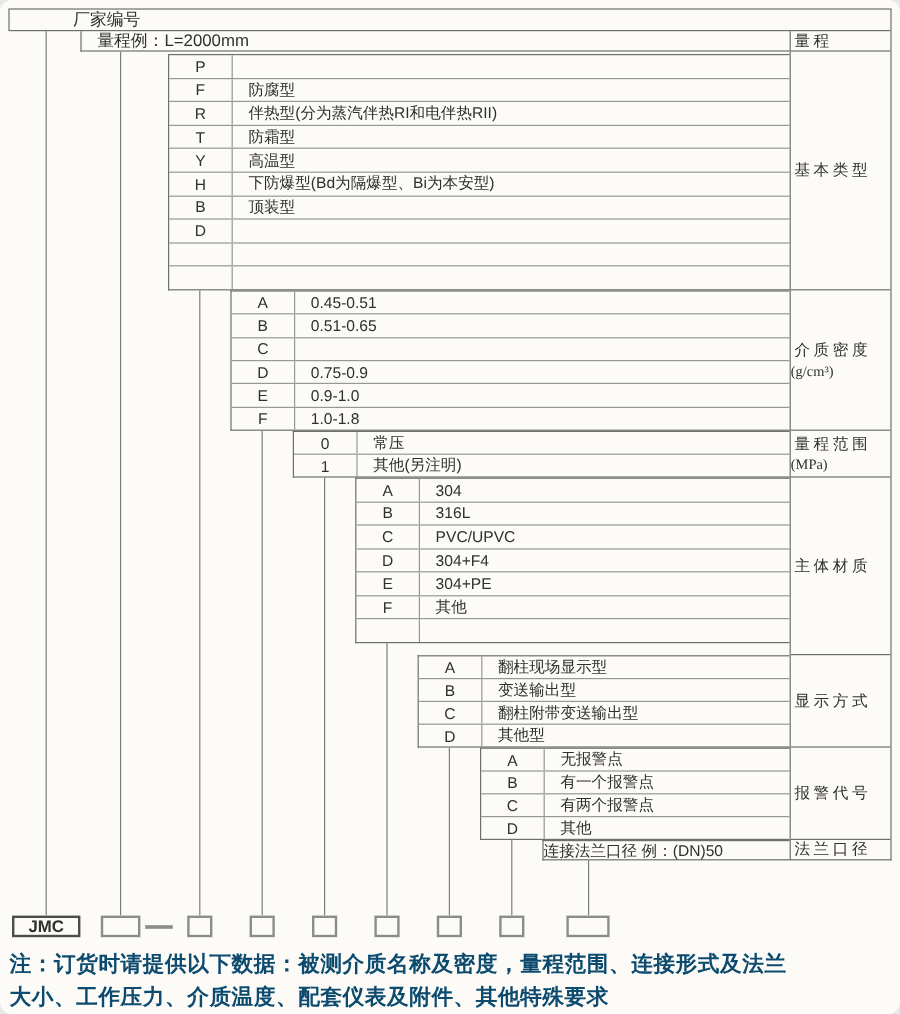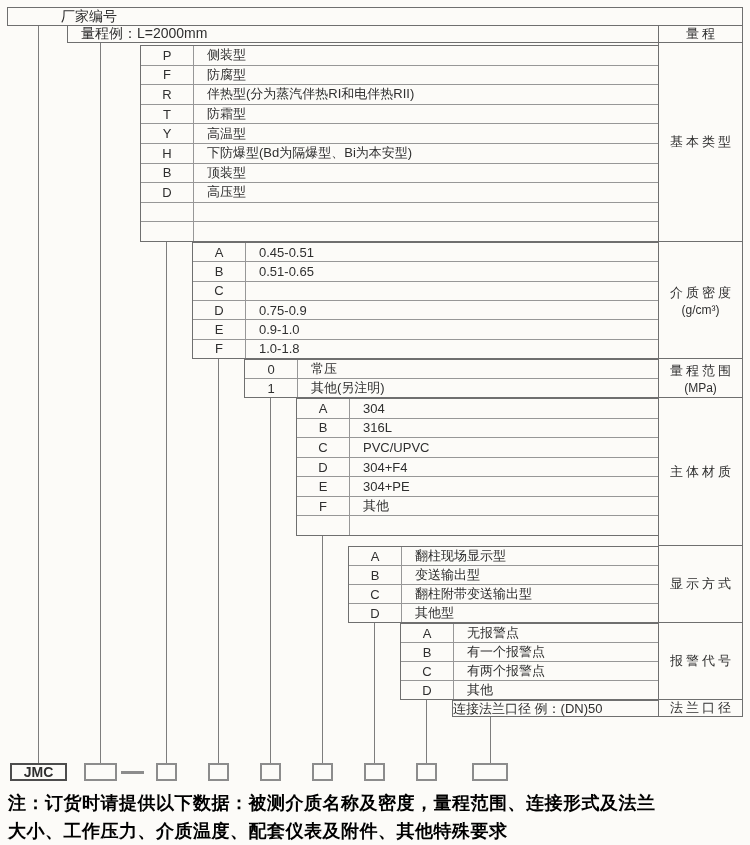--- a/index.html
+++ b/index.html
@@ -1,40 +1,40 @@
 <!DOCTYPE html>
 <html><head>
 <meta charset="utf-8">
 <style>
   html,body { margin:0; padding:0; background:#e8e8e8; }
   .stage {
     position:relative; width:750px; height:845px; margin:0 auto;
     background:#fcfbf8; font-family:"Liberation Sans", sans-serif;
-    color:#2f2f2f; overflow:hidden;
+    color:#2f2f2f; overflow:hidden;border-radius:10px;
   }
   .abs { position:absolute; box-sizing:border-box; }
 
   
   .factory-box { left:7px; top:7px; width:736px; height:19px;
     border:1px solid #6f6f6f; display:flex; align-items:center; }
   .factory-box span { margin-left:53px; font-size:14px; }
 
   
   .range-row { left:67px; top:26px; width:591px; height:17px;
     border:1px solid #6f6f6f; border-top:none; border-right:none;
     display:flex; align-items:center; }
   .range-row span { margin-left:13px; font-size:14px; }
 
   
   .labelcol { left:658px; top:26px; width:85px; height:691px;
     border-left:1px solid #6f6f6f; border-right:1px solid #6f6f6f;
     border-bottom:1px solid #6f6f6f; display:flex; flex-direction:column; }
-  .labelcell { display:flex; flex-direction:column; align-items:center;
+  .labelcell { display:flex; flex-direction:column; align-items:flex-start;
     justify-content:center; border-bottom:1px solid #6f6f6f;
-    font-family:Liberation Sans, sans-serif; font-size:13px;
+    font-family:Liberation Serif, serif; font-size:13px;
     letter-spacing:3px; text-indent:3px; box-sizing:border-box; }
   .labelcell:last-child { border-bottom:none; }
   .labelcell .sub { letter-spacing:0; text-indent:0; font-size:12px; margin-top:1px; }
 
   
   .codetable { border:1px solid #6f6f6f; border-right:none;
     display:flex; flex-direction:column; }
   .trow { flex:1; display:flex; border-bottom:1px solid #979797; min-height:0; }
   .trow:last-child { border-bottom:none; }
   .tcode { width:52px; border-right:1px solid #979797; display:flex;
@@ -58,21 +58,21 @@
   .vline { position:absolute; width:1px; background:#7d7d7d; }
 
   
   .bbox { top:763px; height:18px; border:2px solid #8c8c8c;
     background:#fcfbf8; display:flex; align-items:center; justify-content:center; }
   .bbox.prefix { border:2px solid #4d4d4d; font-weight:bold; font-size:14px; }
   .dash { left:121px; top:771px; width:23px; height:3px; background:#8c8c8c; }
 
   
   .note { left:8px; top:789px; width:738px; font-size:18px; font-weight:bold;
-    color:#000000; line-height:28px; letter-spacing:0.5px; }
+    color:#0c4a6e; line-height:28px; letter-spacing:0.5px; }
 </style>
 </head>
 <body>
 
 <div class="stage">
 
   <div class="abs factory-box">
     <span>厂家编号</span>
   </div>
 
@@ -105,21 +105,20 @@
         <div>报警代号</div>
       </div>
       <div class="labelcell" style="height: 16px;">
         <div>法兰口径</div>
       </div>
     </div>
 
   <div class="abs codetable" id="sec-basic">
       <div class="trow">
         <div class="tcode">P</div>
-        <div class="tdesc">侧装型</div>
       </div>
       <div class="trow">
         <div class="tcode">F</div>
         <div class="tdesc">防腐型</div>
       </div>
       <div class="trow">
         <div class="tcode">R</div>
         <div class="tdesc">伴热型(分为蒸汽伴热RI和电伴热RII)</div>
       </div>
       <div class="trow">
@@ -133,21 +132,20 @@
       <div class="trow">
         <div class="tcode">H</div>
         <div class="tdesc">下防爆型(Bd为隔爆型、Bi为本安型)</div>
       </div>
       <div class="trow">
         <div class="tcode">B</div>
         <div class="tdesc">顶装型</div>
       </div>
       <div class="trow">
         <div class="tcode">D</div>
-        <div class="tdesc">高压型</div>
       </div>
       <div class="trow">
         <div class="tcode"></div>
         <div class="tdesc"></div>
       </div>
       <div class="trow">
         <div class="tcode"></div>
         <div class="tdesc"></div>
       </div>
     </div>

